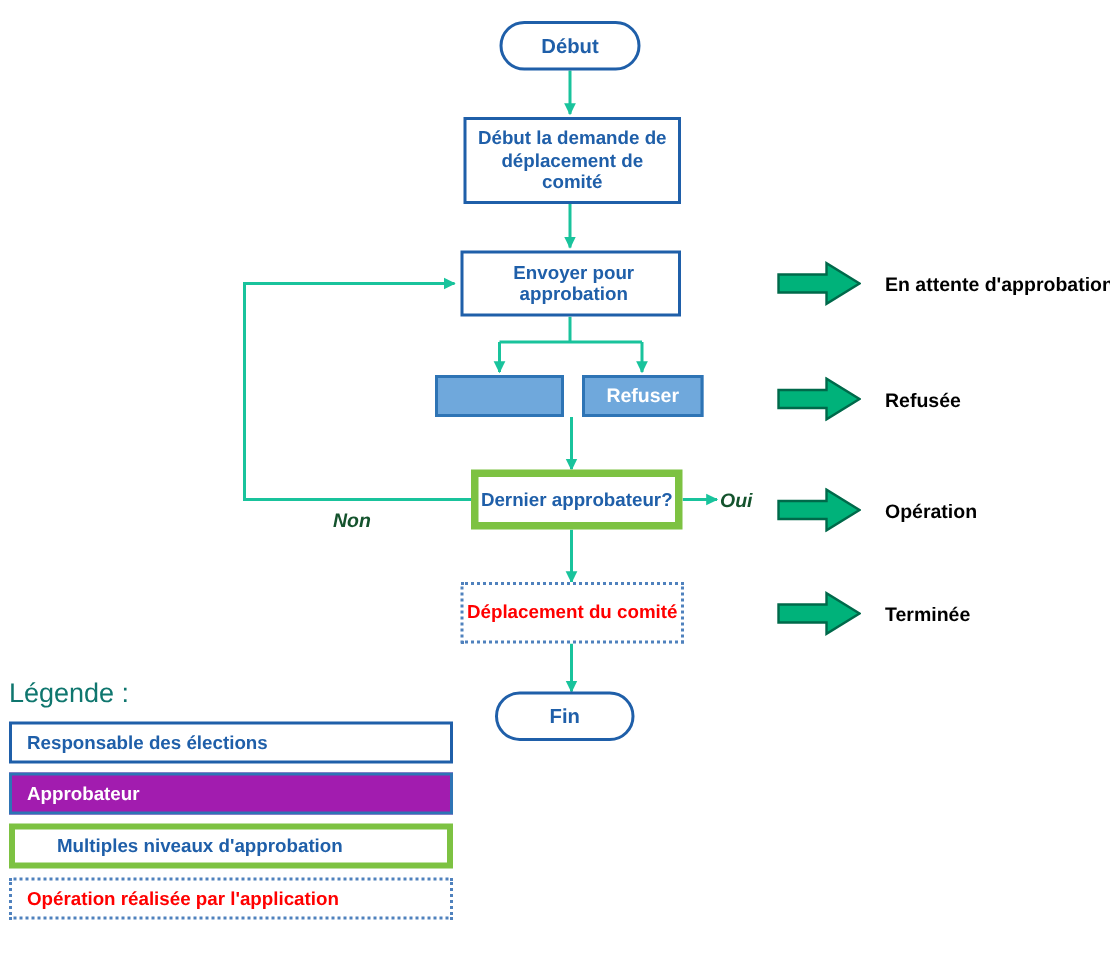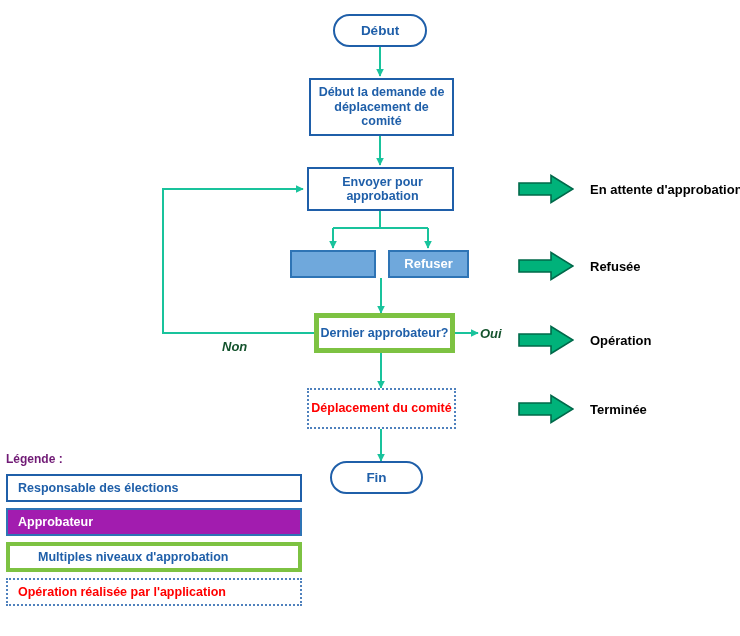--- a/index.html
+++ b/index.html
@@ -86,23 +86,23 @@
   }
 
   
   #legend {
     position: absolute;
     left: 6px;
     top: 452px;
     width: 260px;
   }
   .legend-title {
-    font-size: 12px;
-    font-weight: bold;
-    color: #701a75;
+    font-size: 18px;
+    font-weight: normal;
+    color: #0f766e;
     margin-bottom: 8px;
   }
   .legend-item {
     position: relative;
     height: 28px;
     margin-bottom: 6px;
     display: flex;
     align-items: center;
     box-sizing: border-box;
     font-size: 12.5px;

